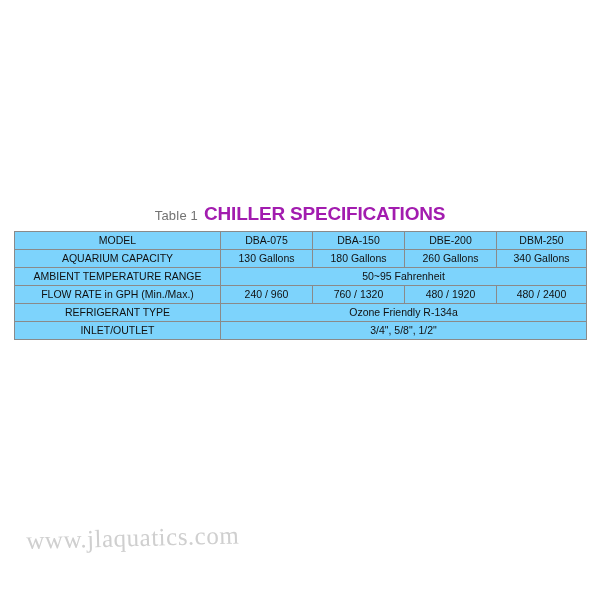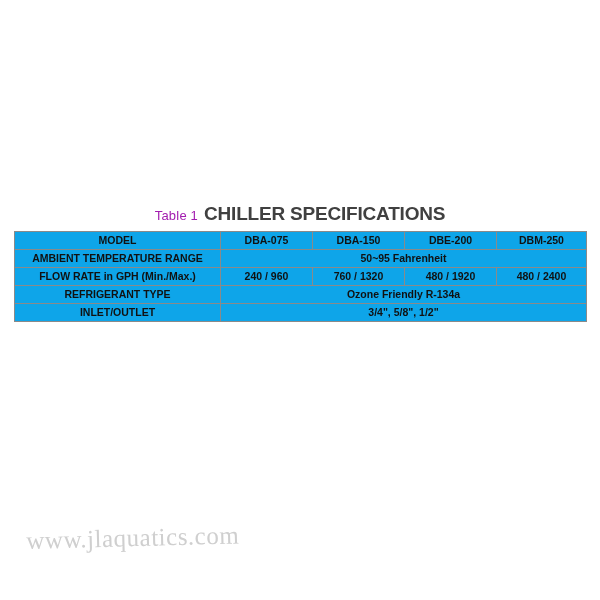--- a/index.html
+++ b/index.html
@@ -27,44 +27,43 @@
   .title-row {
     position: absolute;
     left: 0;
     top: 203px;
     width: 600px;
     text-align: center;
     white-space: nowrap;
   }
   .title-small {
     font-size: 13px;
-    color: #a21caf;
+    color: #737373;
     letter-spacing: 0.2px;
   }
   .title-big {
     font-size: 19px;
     font-weight: bold;
-    color: #404040;
+    color: #a21caf;
     letter-spacing: -0.2px;
     margin-left: 6px;
   }
 
   
   .table-wrap {
     position: absolute;
     left: 14px;
     top: 231px;
     width: 572px;
   }
   table.spec {
     border-collapse: collapse;
     width: 572px;
     table-layout: fixed;
-    background: #0ea5e9;
-    font-weight: bold;
+    background: #7dd3fc;
   }
   table.spec td {
     border: 1px solid #8a8a8a;
     font-size: 10.5px;
     color: #111111;
     text-align: center;
     height: 17px;
     padding: 0 2px;
     line-height: 1.05;
     vertical-align: middle;
@@ -113,20 +112,27 @@
       <tbody>
 
         <tr>
           <td>MODEL</td>
           <td>DBA-075</td>
           <td>DBA-150</td>
           <td>DBE-200</td>
           <td>DBM-250</td>
         </tr>
 
+        <tr>
+          <td>AQUARIUM CAPACITY</td>
+          <td>130 Gallons</td>
+          <td>180 Gallons</td>
+          <td>260 Gallons</td>
+          <td>340 Gallons</td>
+        </tr>
 
 
 
         <tr>
           <td>AMBIENT TEMPERATURE RANGE</td>
           <td colspan="4">50~95 Fahrenheit</td>
         </tr>
 
         <tr>
           <td>FLOW RATE in GPH (Min./Max.)</td>

